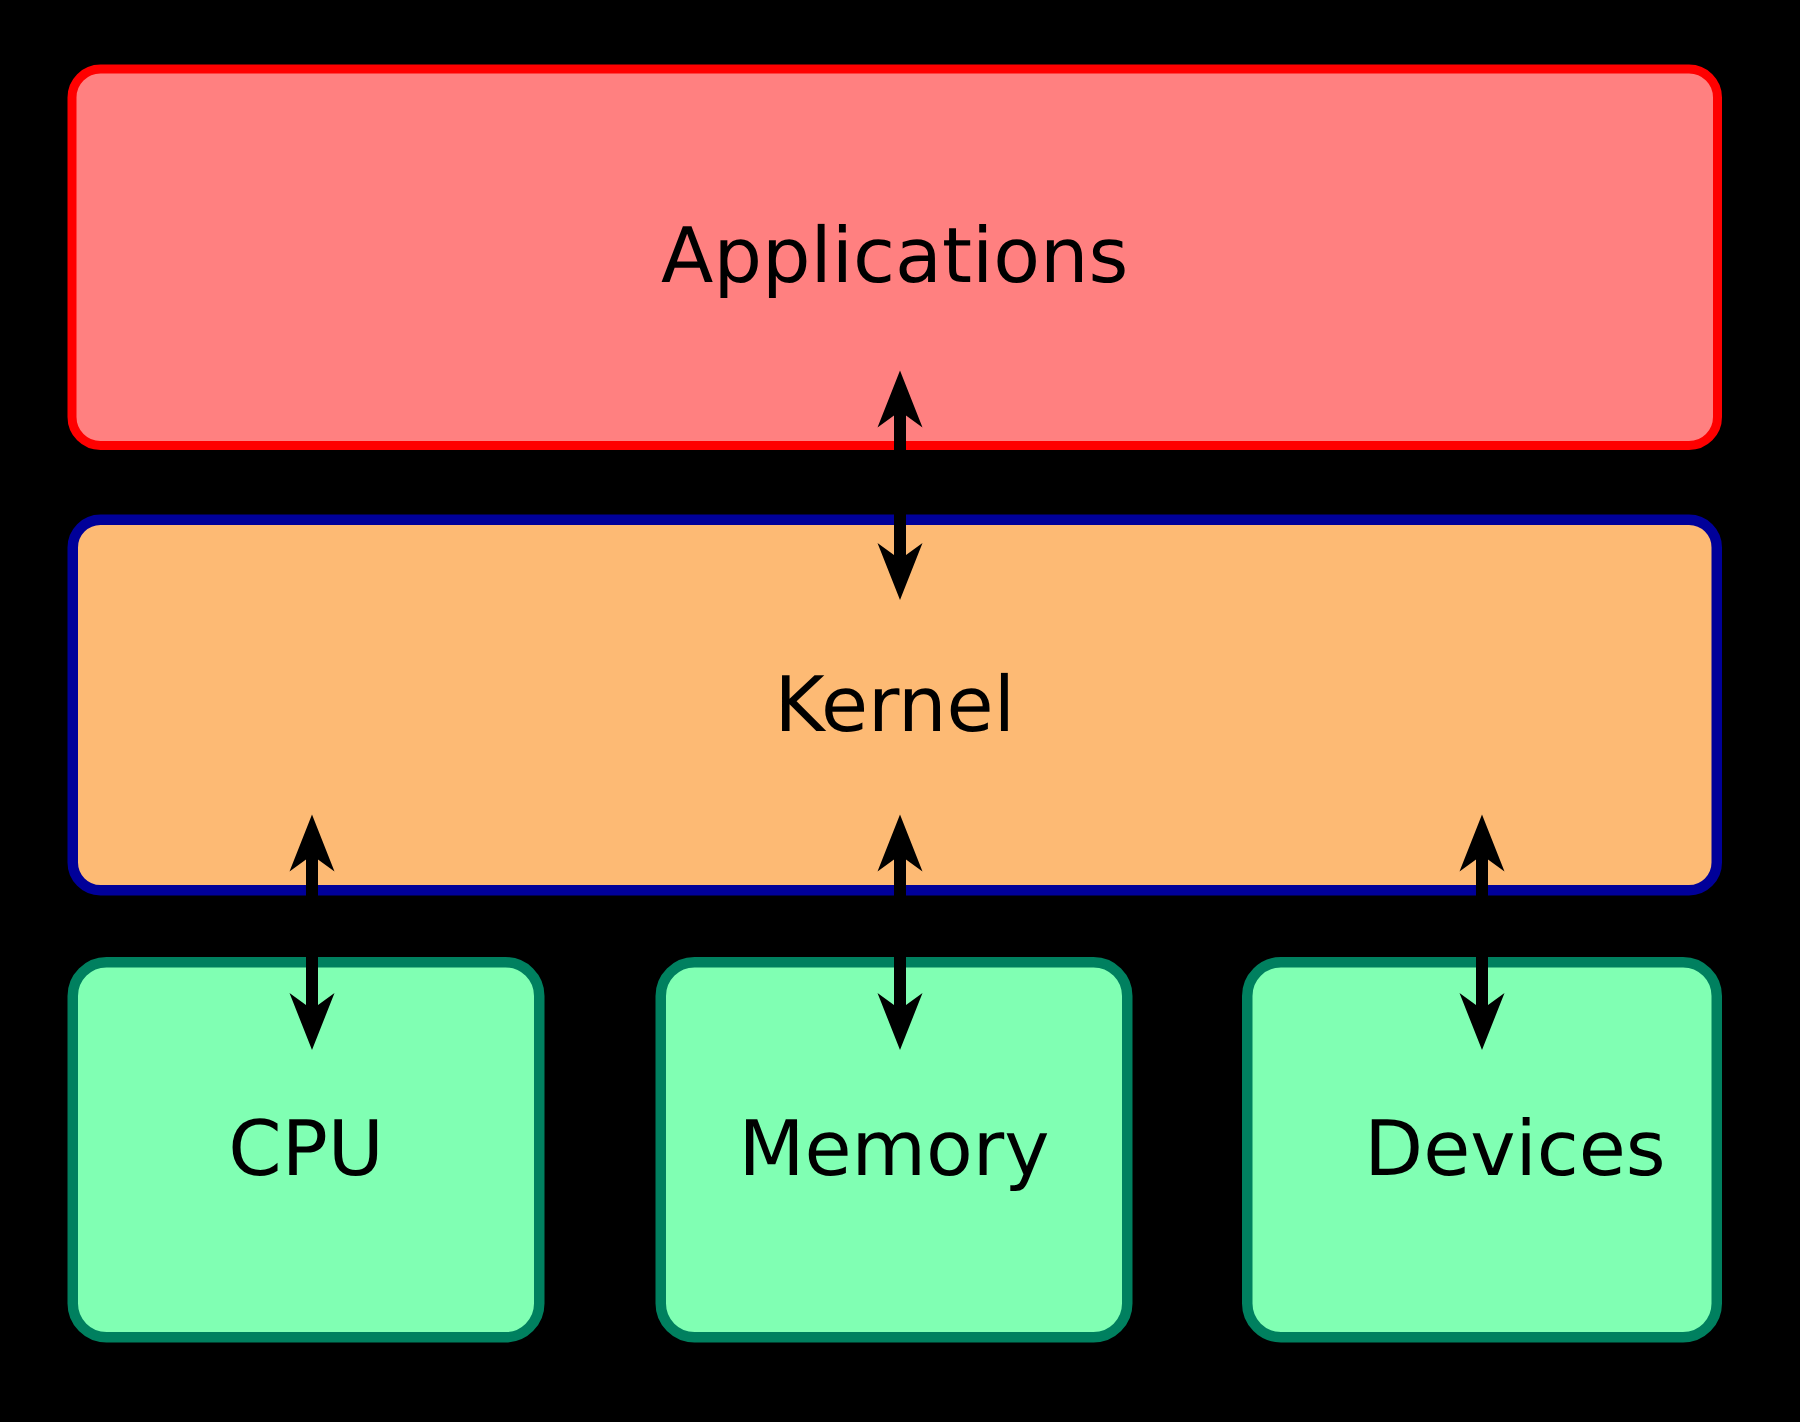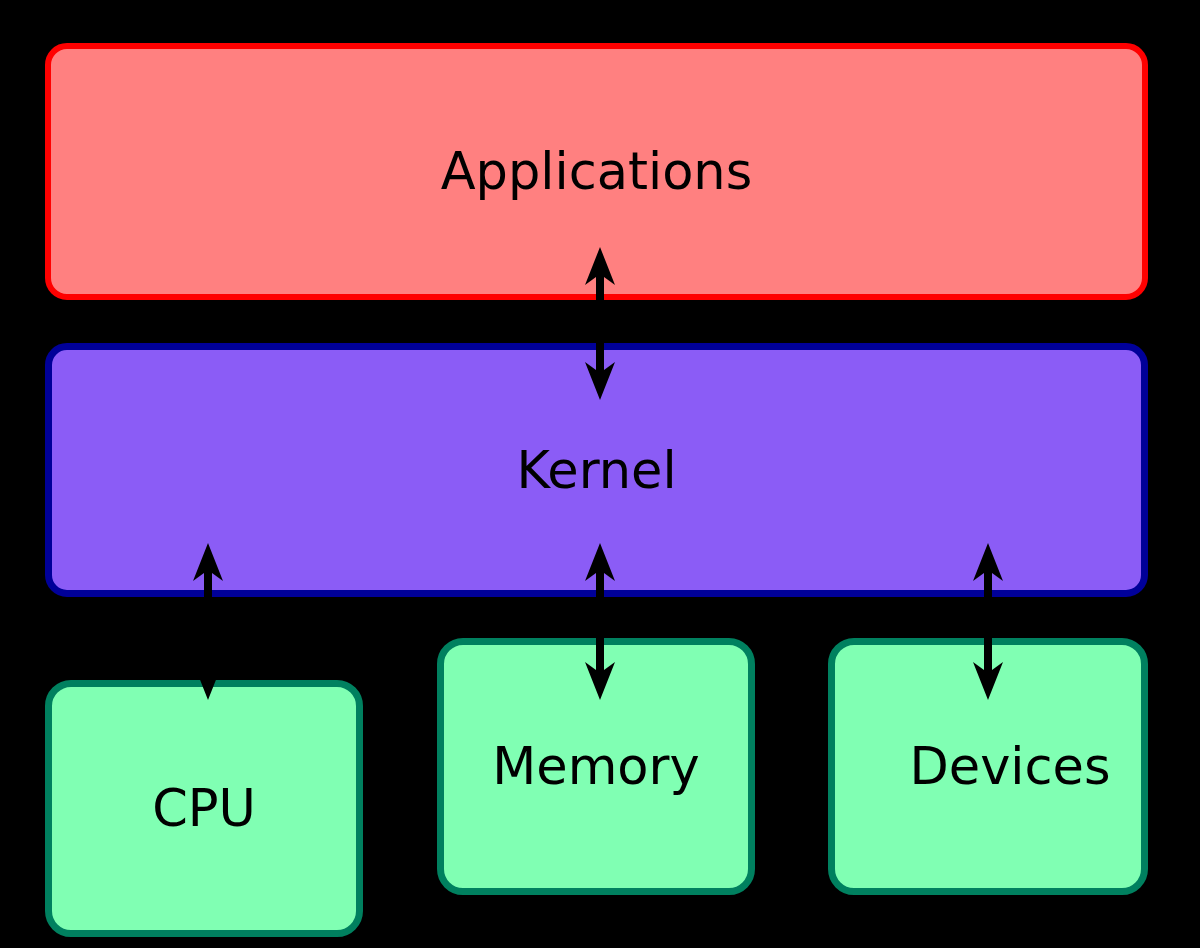--- a/index.html
+++ b/index.html
@@ -32,21 +32,21 @@
   .node-applications {
     left: 45px; top: 43px; width: 1103px; height: 257px;
     border-width: 6px; border-radius: 22px;
   }
   .node-kernel {
     left: 45px; top: 343px; width: 1103px; height: 254px;
     border-width: 7px; border-radius: 22px;
   }
   .node-cpu {
     left: 45px; top: 638px; width: 318px; height: 257px;
-    border-width: 7px; border-radius: 26px; margin-top: 42px;
+    border-width: 7px; border-radius: 26px;
   }
   .node-memory {
     left: 437px; top: 638px; width: 318px; height: 257px;
     border-width: 7px; border-radius: 26px;
   }
   .node-devices {
     left: 828px; top: 638px; width: 320px; height: 257px;
     border-width: 7px; border-radius: 26px; padding-left: 44px;
   }
   .arrow-layer {
@@ -59,21 +59,21 @@
 </style>
 </head>
 <body style="background: rgb(0, 0, 0);">
 
 <div class="canvas">
 
   <div class="node node-applications" style="background-color: rgb(255, 128, 128); border-color: rgb(255, 0, 0);">
     <span class="label" style="color: rgb(0, 0, 0);">Applications</span>
   </div>
 
-  <div class="node node-kernel" style="background-color: #8b5cf6; border-color: rgb(0, 0, 153);">
+  <div class="node node-kernel" style="background-color: #fdba74; border-color: rgb(0, 0, 153);">
     <span class="label" style="color: rgb(0, 0, 0);">Kernel</span>
   </div>
 
   <div class="node node-cpu" style="background-color: rgb(128, 255, 179); border-color: rgb(0, 128, 95);">
     <span class="label" style="color: rgb(0, 0, 0);">CPU</span>
   </div>
 
   <div class="node node-memory" style="background-color: rgb(128, 255, 179); border-color: rgb(0, 128, 95);">
     <span class="label" style="color: rgb(0, 0, 0);">Memory</span>
   </div>

